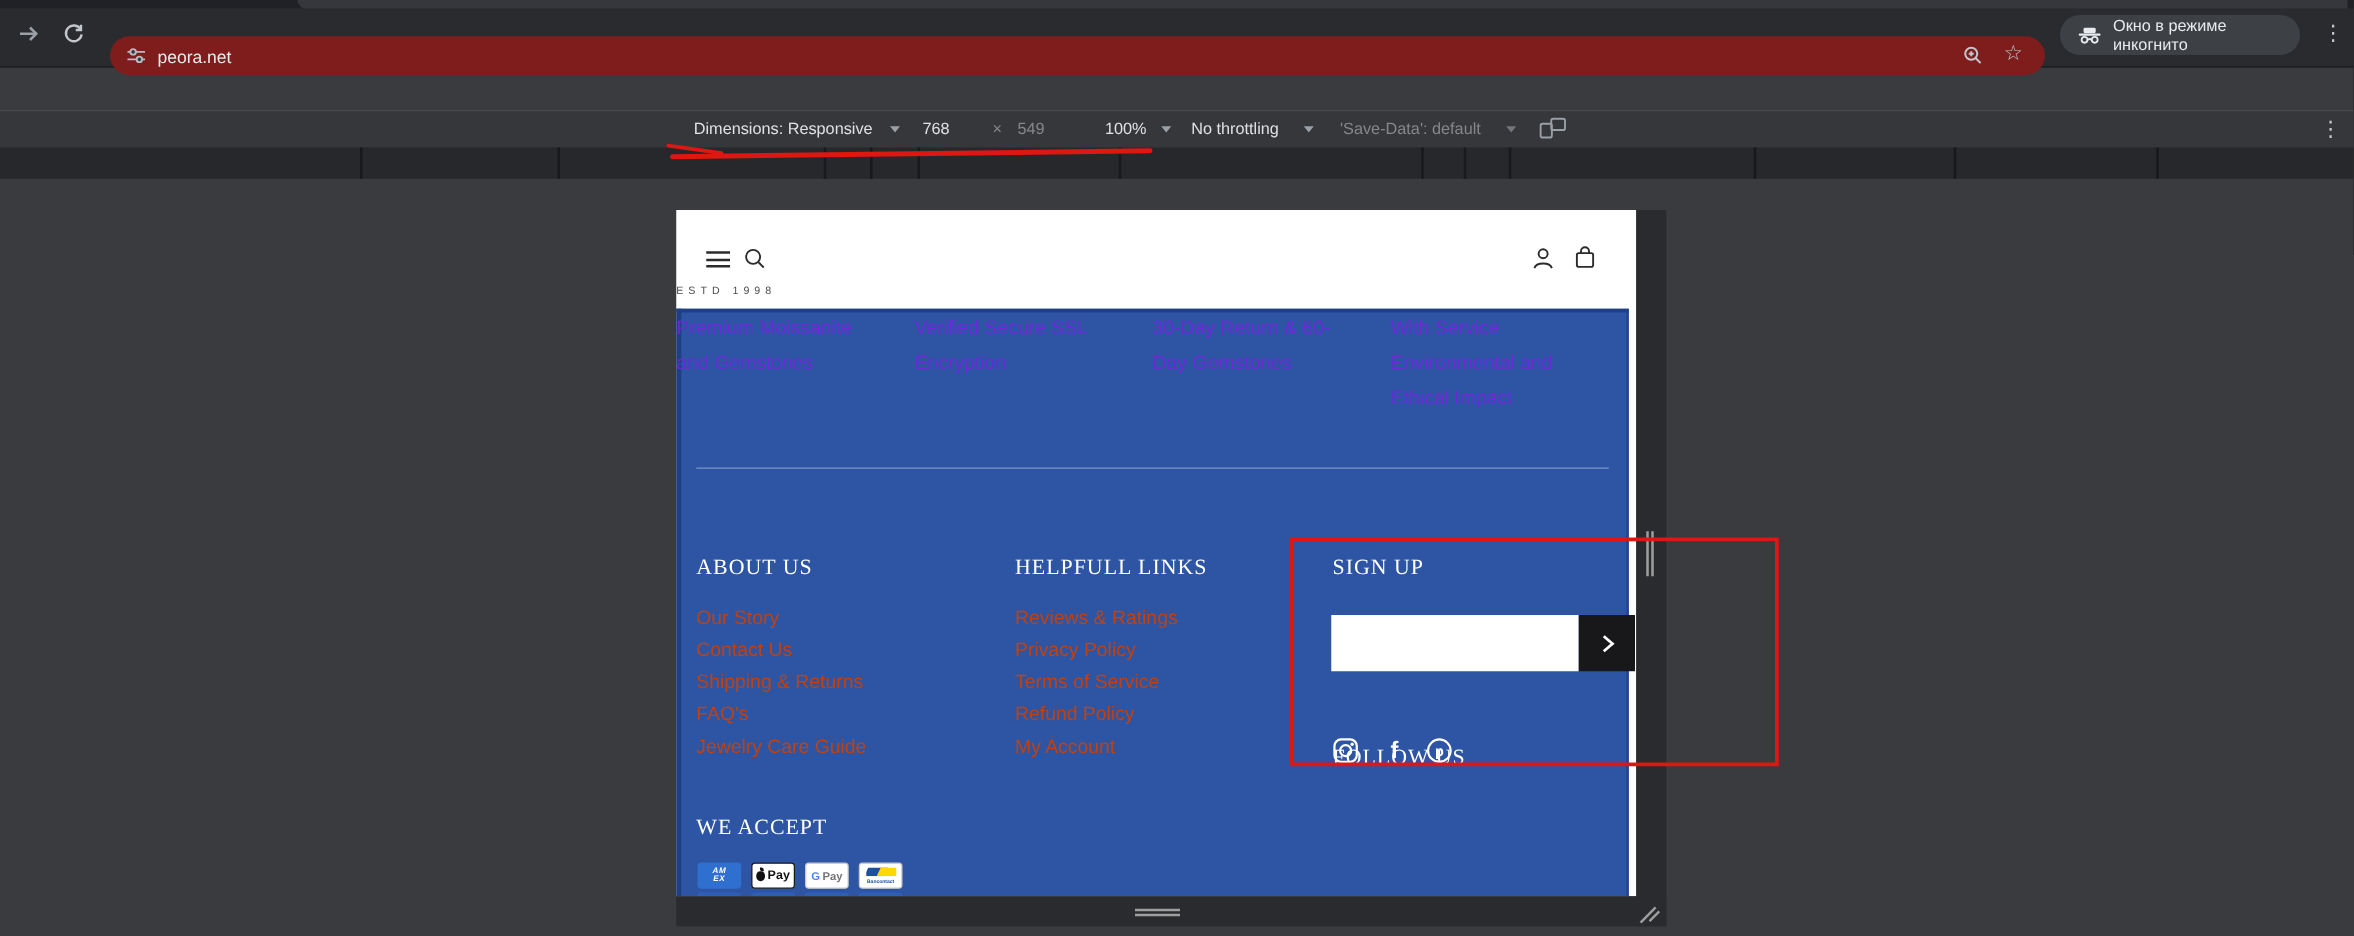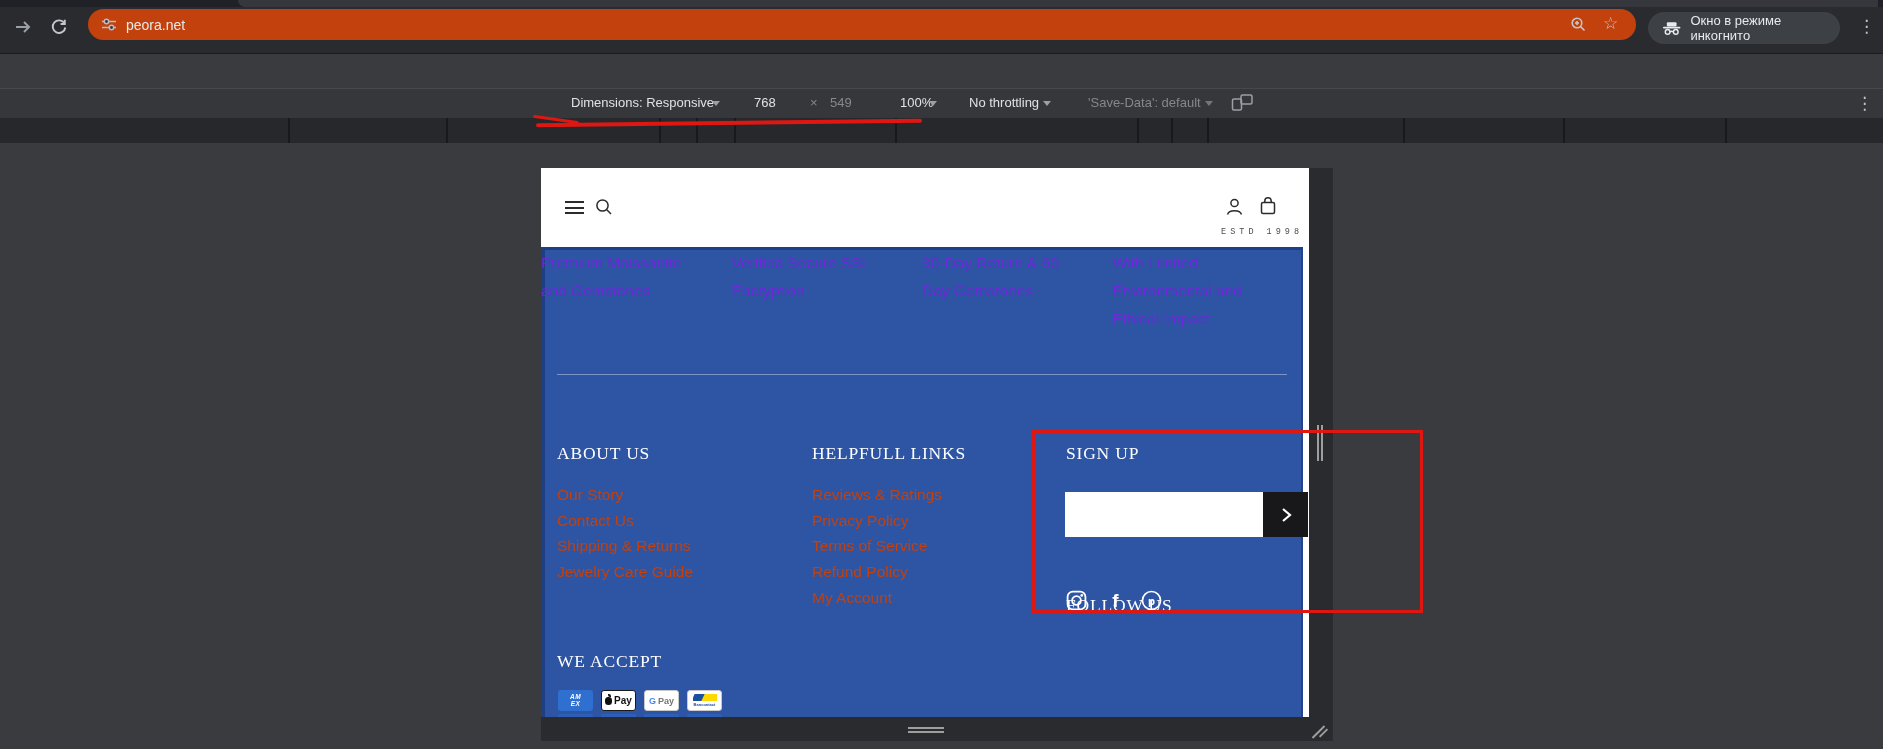--- a/index.html
+++ b/index.html
@@ -4,47 +4,47 @@
 <style>
   html,body{margin:0;padding:0;background:#222;}
   #screen{position:relative;width:1883px;height:749px;background:#3a3b3f;overflow:hidden;
     font-family:"Liberation Sans","DejaVu Sans",sans-serif;-webkit-font-smoothing:antialiased;}
   .abs{position:absolute;}
   
   #topstrip{left:0;top:0;width:1883px;height:7px;background:#1f2126;}
   #topstrip-light{left:238px;top:0;width:1640px;height:7px;background:#35373c;border-radius:0 0 0 8px;}
   #chrome-bar{left:0;top:7px;width:1883px;height:46px;background:#292b2f;border-bottom:1px solid #1a1b1d;}
   .nav-ic{top:17px;width:20px;height:20px;display:flex;align-items:center;justify-content:center;}
-  #omnibox{left:88px;top:9px;width:1548px;height:31px;border-radius:16px;background:#c2410c;display:flex;align-items:center;}
+  #omnibox{left:88px;top:29px;width:1548px;height:31px;border-radius:16px;background:#7f1d1d;display:flex;align-items:center;}
   #url-text{position:absolute;left:38px;color:#e8eaed;font-size:14px;}
   #chip{left:1648px;top:12px;width:192px;height:32px;border-radius:16px;background:#3d4045;display:flex;align-items:center;gap:9px;padding-left:14px;box-sizing:border-box;}
   #chip span{color:#e8eaed;font-size:13px;}
   .kebab{color:#c3c6cb;font-size:17px;line-height:1;letter-spacing:0;}
   
   #dt-toolbar{left:0;top:88px;width:1883px;height:30px;background:#36373b;border-top:1px solid #47484c;}
-  .dt-text{position:absolute;top:7px;font-size:13px;color:#dfe1e5;white-space:nowrap;margin-left:16px;}
+  .dt-text{position:absolute;top:7px;font-size:13px;color:#dfe1e5;white-space:nowrap;}
   .dt-dim{color:#85878b;}
   .caret{position:absolute;width:0;height:0;border-left:4px solid transparent;border-right:4px solid transparent;border-top:5px solid #9aa0a6;top:13px;}
   
   #ruler{left:0;top:118px;width:1883px;height:25px;background:#26282b;}
   .tick{position:absolute;top:0;width:2px;height:25px;background:#18191c;}
   
   .red{background:#de1713;z-index:60;}
   #red-underline{left:536px;top:121px;width:386px;height:4px;transform:rotate(-0.7deg);border-radius:2px;}
   #red-tail{left:533px;top:118px;width:46px;height:3px;transform:rotate(8deg);border-radius:2px;}
   #red-rect{left:1032px;top:430px;width:385px;height:177px;border:3px solid #de1713;z-index:60;background:transparent;}
   
   #page{left:541px;top:168px;width:768px;height:549px;background:#fff;overflow:hidden;}
   #blue-bg{left:0;top:79px;width:762px;height:470px;background:#2d55a4;box-sizing:border-box;
     border-left:4px solid #1e3e85;border-top:3px solid #1e3e85;border-right:2px solid #24448c;}
   .ham{left:24px;top:33px;width:19px;height:13px;display:flex;flex-direction:column;justify-content:space-between;}
   .ham div{height:2px;background:#2b2b2b;}
   #logo-row{left:0;top:12px;width:762px;height:50px;display:flex;align-items:center;justify-content:center;gap:2px;}
   .logo-letters{font-size:44px;font-weight:300;letter-spacing:9px;color:#2c2c2c;line-height:1;}
-  #logo-tagline{left:0;top:59px;width:762px;text-align:right;font-size:8.5px;letter-spacing:4px;color:#4c4c4c;font-family:Liberation Mono, monospace;}
+  #logo-tagline{left:0;top:59px;width:762px;text-align:left;font-size:8.5px;letter-spacing:4px;color:#4c4c4c;}
   
   #benefits{left:0;top:81px;width:762px;display:flex;}
   .bcol{width:190.5px;text-align:left;color:#6d28d9;font-size:15.5px;line-height:28px;}
   
   .f-head{position:absolute;font-family:"Liberation Serif","DejaVu Serif",serif;font-size:17.5px;letter-spacing:.8px;color:#fff;white-space:nowrap;}
   .f-links{position:absolute;width:240px;}
   .f-links div{height:25.7px;color:#c2410c;font-size:15.5px;cursor:pointer;}
   #nl-input{left:524px;top:324px;width:198px;height:45px;background:#fff;border:none;box-sizing:border-box;padding:0 10px;font-size:14px;}
   #nl-btn{left:722px;top:324px;width:45px;height:45px;background:#18181b;display:flex;align-items:center;justify-content:center;cursor:pointer;}
   .social{position:absolute;top:422px;width:21px;height:21px;display:flex;align-items:center;justify-content:center;cursor:pointer;}
@@ -214,33 +214,34 @@
       </div>
       <div class="bcol">
         <div>Verified Secure SSL</div>
           <div>Encryption</div>
       </div>
       <div class="bcol">
         <div>30-Day Return &amp; 60-</div>
           <div>Day Gemstones</div>
       </div>
       <div class="bcol">
-        <div>With Limited</div>
+        <div>With Service</div>
           <div>Environmental and</div>
           <div>Ethical Impact</div>
       </div>
     </div>
 
     <div class="abs" style="left:16px;top:206px;width:730px;height:1px;background:rgba(255,255,255,.38);"></div>
 
     <div class="f-head" style="left:16px;top:275px;">ABOUT US</div>
     <div class="f-links" style="left:16px;top:318px;">
       <div>Our Story</div>
       <div>Contact Us</div>
       <div>Shipping &amp; Returns</div>
+      <div>FAQ's</div>
       <div>Jewelry Care Guide</div>
     </div>
 
     <div class="f-head" style="left:271px;top:275px;">HELPFULL LINKS</div>
     <div class="f-links" style="left:271px;top:318px;">
       <div>Reviews &amp; Ratings</div>
       <div>Privacy Policy</div>
       <div>Terms of Service</div>
       <div>Refund Policy</div>
       <div>My Account</div>

